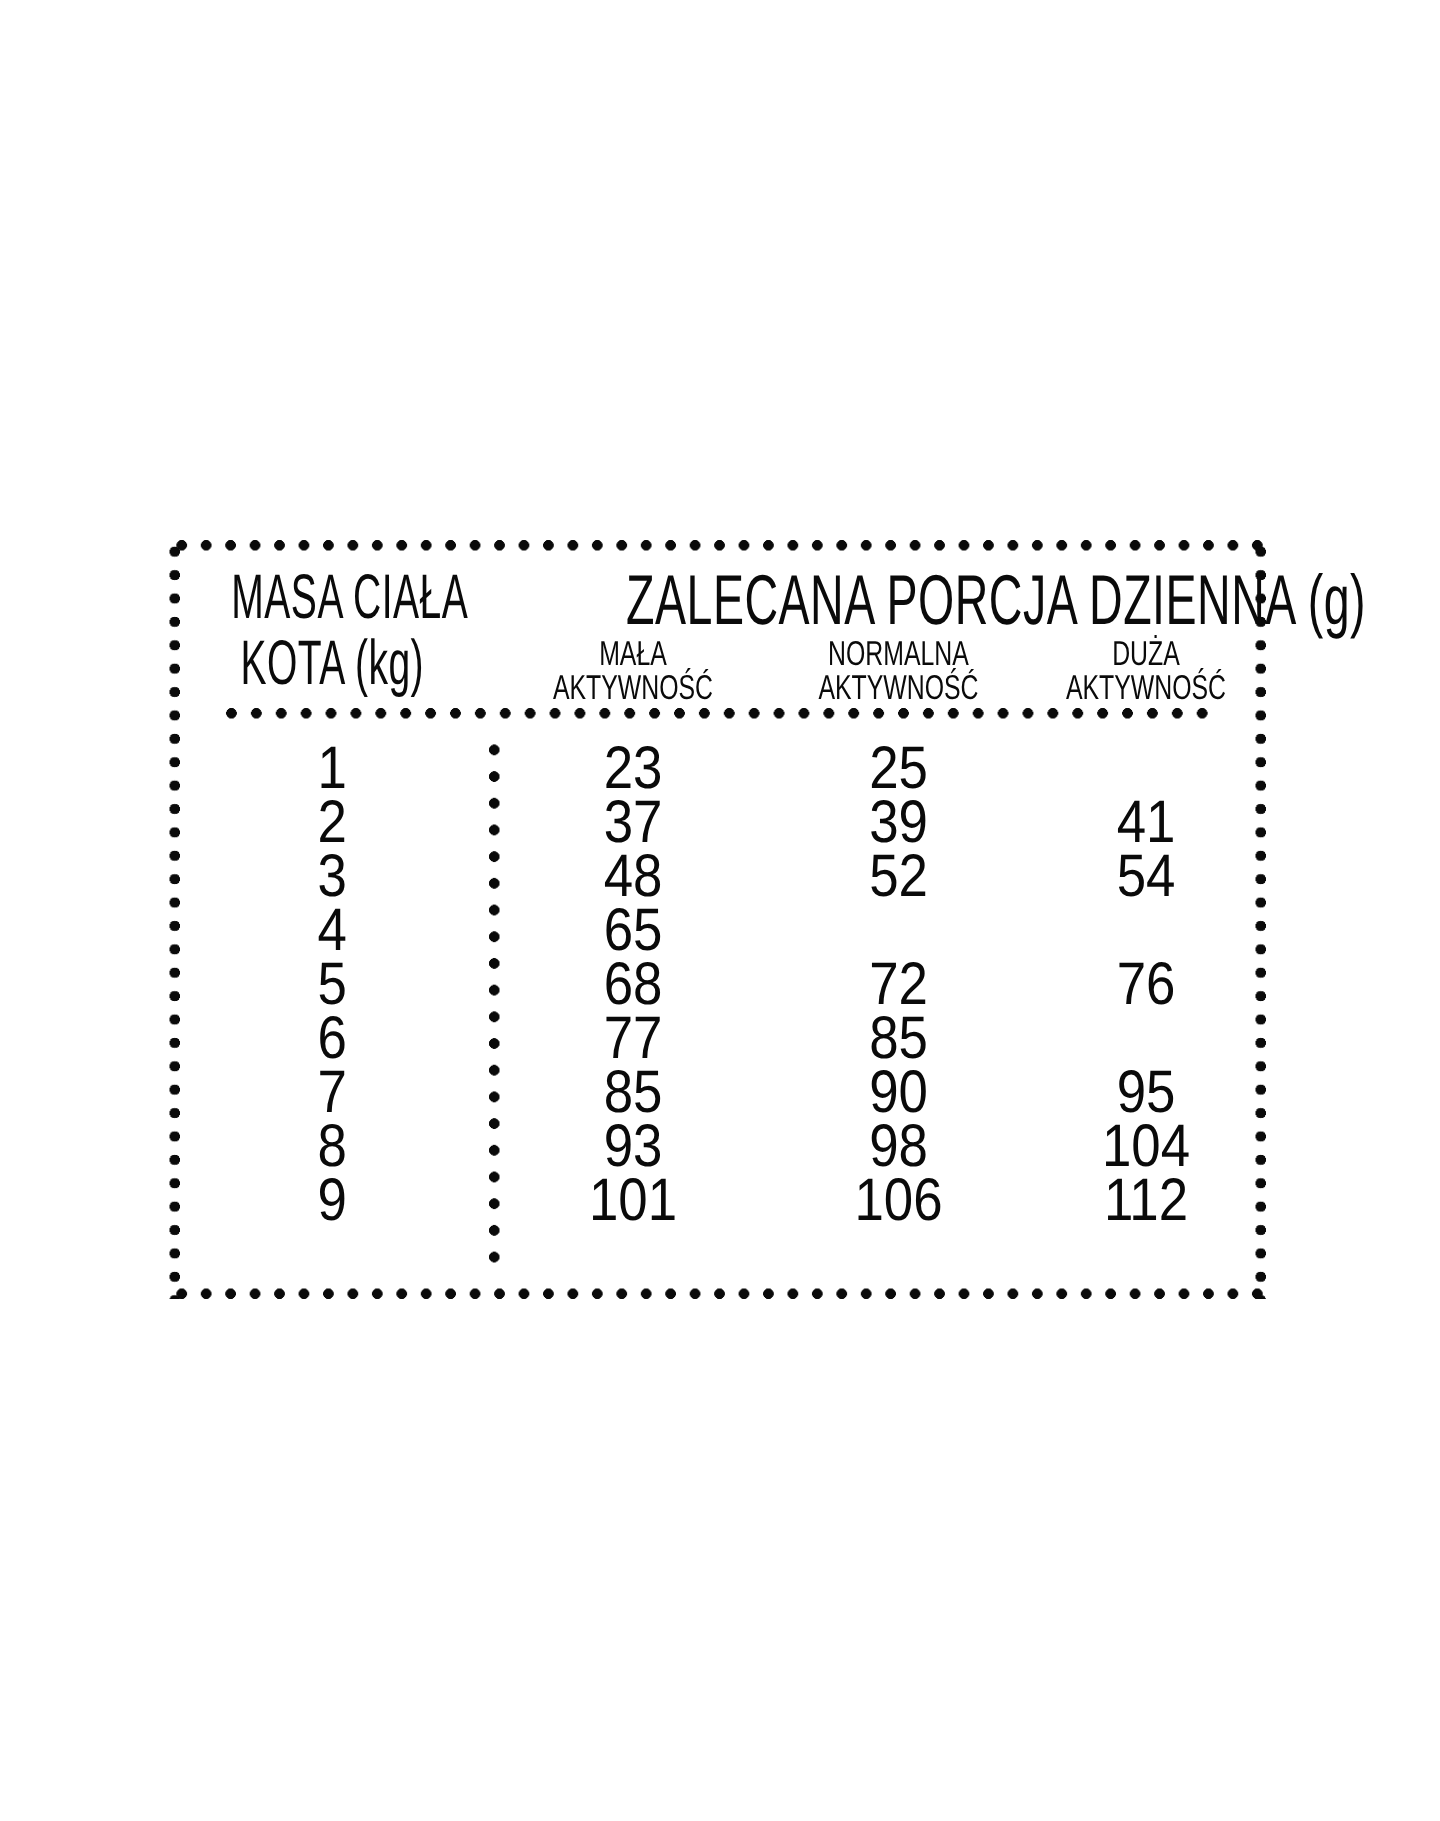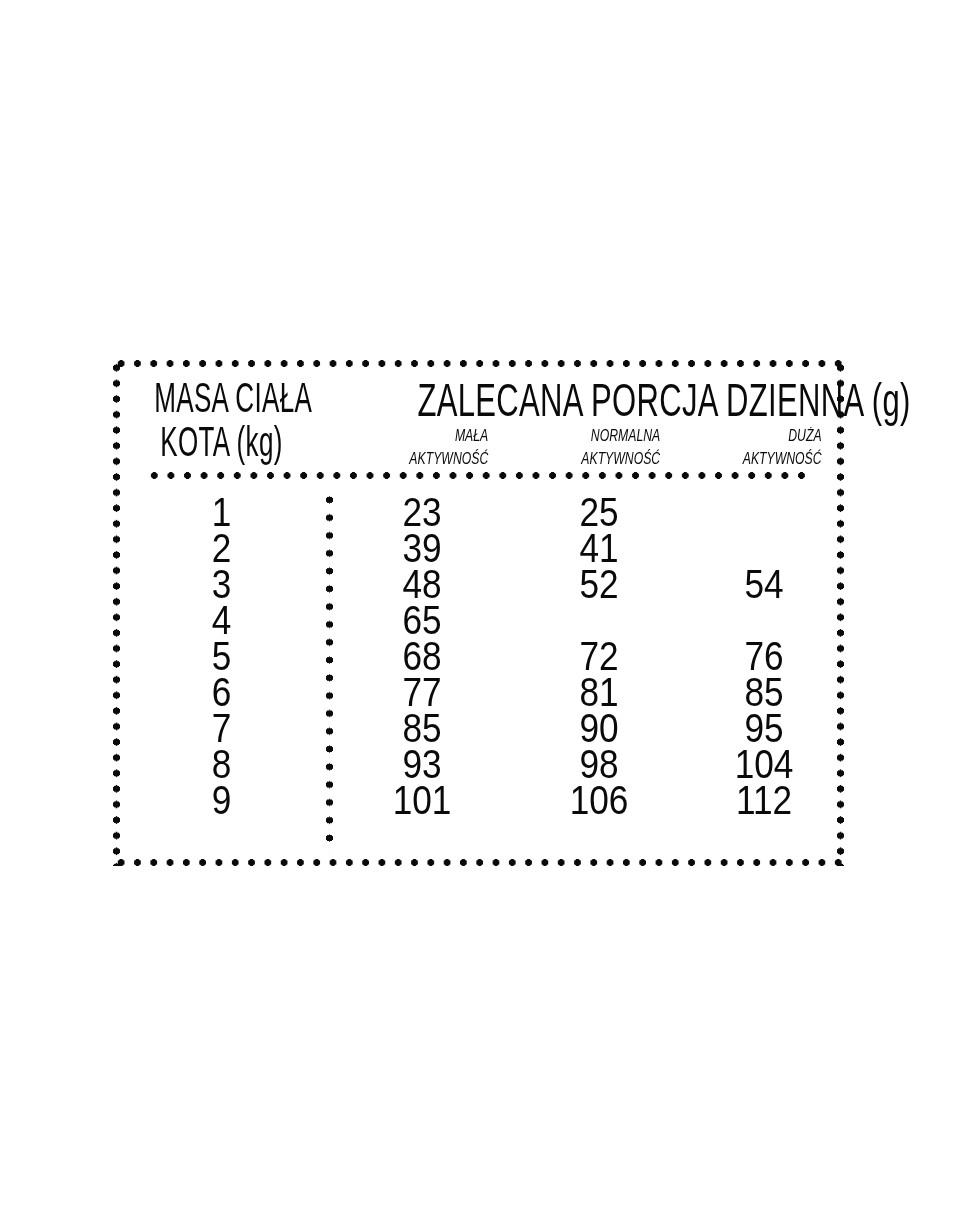--- a/index.html
+++ b/index.html
@@ -66,24 +66,23 @@
     letter-spacing: 0.5px;
     white-space: nowrap;
   }
   .subhdrs {
     position: absolute;
     left: 217px; right: 0; top: 64px;
     display: grid;
     grid-template-columns: 184px 170px 1fr;
   }
   .subhdr {
-    font-size: 17px; line-height: 23px;
-    text-align: right;
-    white-space: nowrap;
-    font-style: italic;
+    font-size: 23px; line-height: 23px;
+    text-align: center;
+    white-space: nowrap;
   }
   .rows {
     position: absolute;
     left: 0; right: 0; top: 134px; bottom: 12px;
     display: grid;
     grid-template-rows: repeat(10, 1fr);
   }
   .row {
     display: grid;
     grid-template-columns: 217px 184px 170px 1fr;
@@ -142,20 +141,23 @@
           </div>
         <div class="cell">
             <div class="cx90">25</div>
           </div>
       </div>
       <div class="row">
         <div class="cell">
             <div class="cx90">2</div>
           </div>
         <div class="cell">
+            <div class="cx90">37</div>
+          </div>
+        <div class="cell">
             <div class="cx90">39</div>
           </div>
         <div class="cell">
             <div class="cx90">41</div>
           </div>
       </div>
       <div class="row">
         <div class="cell">
             <div class="cx90">3</div>
           </div>
@@ -190,23 +192,20 @@
         <div class="cell">
             <div class="cx90">76</div>
           </div>
       </div>
       <div class="row">
         <div class="cell">
             <div class="cx90">6</div>
           </div>
         <div class="cell">
             <div class="cx90">77</div>
-          </div>
-        <div class="cell">
-            <div class="cx90">81</div>
           </div>
         <div class="cell">
             <div class="cx90">85</div>
           </div>
       </div>
       <div class="row">
         <div class="cell">
             <div class="cx90">7</div>
           </div>
         <div class="cell">

